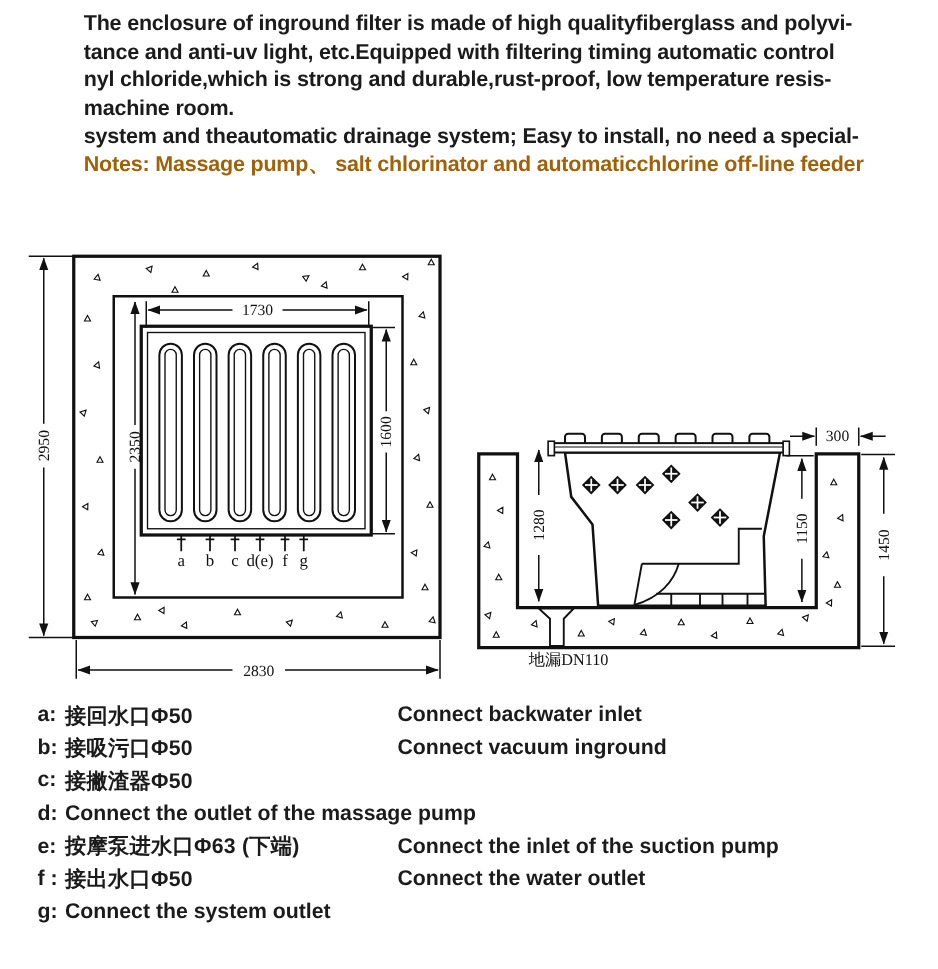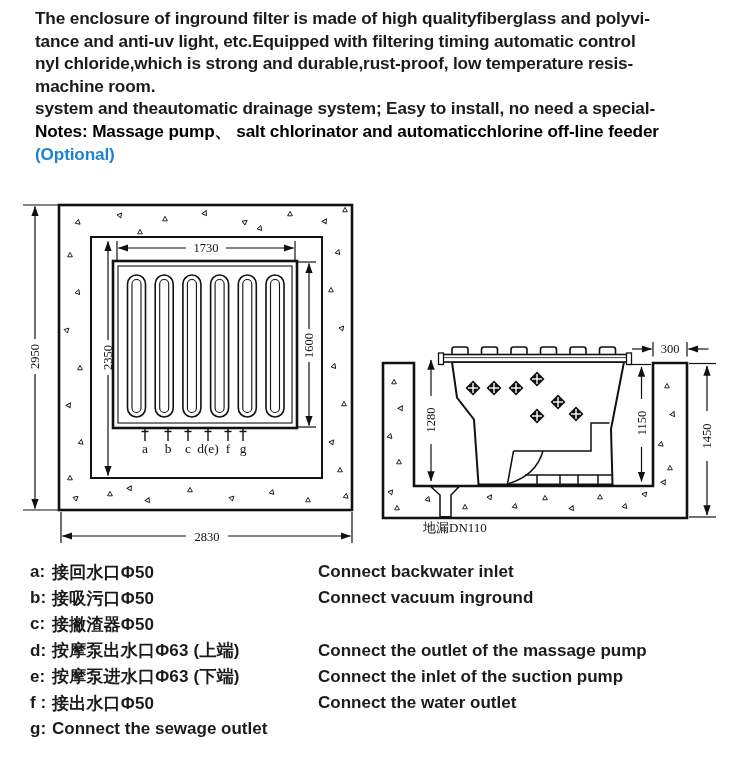--- a/index.html
+++ b/index.html
@@ -15,28 +15,27 @@
   .lzh{width:266px;flex:none;letter-spacing:0.2px;}
   .len{flex:none;text-align:right;}
   .dim{font-family:"Liberation Serif",serif;font-size:12.5px;fill:#111;}
   .pl{font-family:"Liberation Serif",serif;font-size:13.5px;fill:#111;}
   .dlab{font-family:"Liberation Serif",serif;font-size:13px;fill:#111;}
   svg line,svg path,svg rect{vector-effect:none;}
 </style>
 </head>
 <body>
 
-<div class="intro" style="color: rgb(27, 27, 27);">
+<div class="intro" style="color: rgb(27, 27, 27); margin-left: 32px;">
     <div class="tline">The enclosure of inground filter is made of high qualityfiberglass and polyvi-</div>
     <div class="tline">tance and anti-uv light, etc.Equipped with filtering timing automatic control</div>
     <div class="tline">nyl chloride,which is strong and durable,rust-proof, low temperature resis-</div>
     <div class="tline">machine room.</div>
     <div class="tline">system and theautomatic drainage system; Easy to install, no need a special-</div>
-    <div class="tline notes" style="color: #000000;">Notes: Massage pump、 salt chlorinator and automaticchlorine off-line feeder</div>
-    <div class="tline notes" style="color: rgb(30, 130, 208);">(Optional)</div>
+    <div class="tline notes" style="color: #a16207;">Notes: Massage pump、 salt chlorinator and automaticchlorine off-line feeder</div>
   </div>
 
 <svg class="drawing" width="750" height="556" viewBox="0 0 750 556">
   <defs>
     <marker id="ah" viewBox="0 0 10 10" refX="9" refY="5" markerWidth="9" markerHeight="9" orient="auto-start-reverse">
       <path d="M0,1.6 L9.5,5 L0,8.4 Z" fill="#111"></path>
     </marker>
   </defs>
 
   <g stroke="#111" fill="none">
@@ -283,30 +282,29 @@
       <span class="lk">b:</span>
       <span class="lzh">接吸污口Φ50</span>
       <span class="len">Connect vacuum inground</span>
     </div>
     <div class="lrow">
       <span class="lk">c:</span>
       <span class="lzh">接撇渣器Φ50</span>
     </div>
     <div class="lrow">
       <span class="lk">d:</span>
-      <span class="lzh">按摩泵出水口Φ63 (上端)</span>
       <span class="len">Connect the outlet of the massage pump</span>
     </div>
     <div class="lrow">
       <span class="lk">e:</span>
       <span class="lzh">按摩泵进水口Φ63 (下端)</span>
       <span class="len">Connect the inlet of the suction pump</span>
     </div>
     <div class="lrow">
       <span class="lk">f :</span>
       <span class="lzh">接出水口Φ50</span>
       <span class="len">Connect the water outlet</span>
     </div>
     <div class="lrow">
       <span class="lk">g:</span>
-      <span class="len">Connect the sewage outlet</span>
+      <span class="len">Connect the system outlet</span>
     </div>
   </div>
 
 </body></html>

